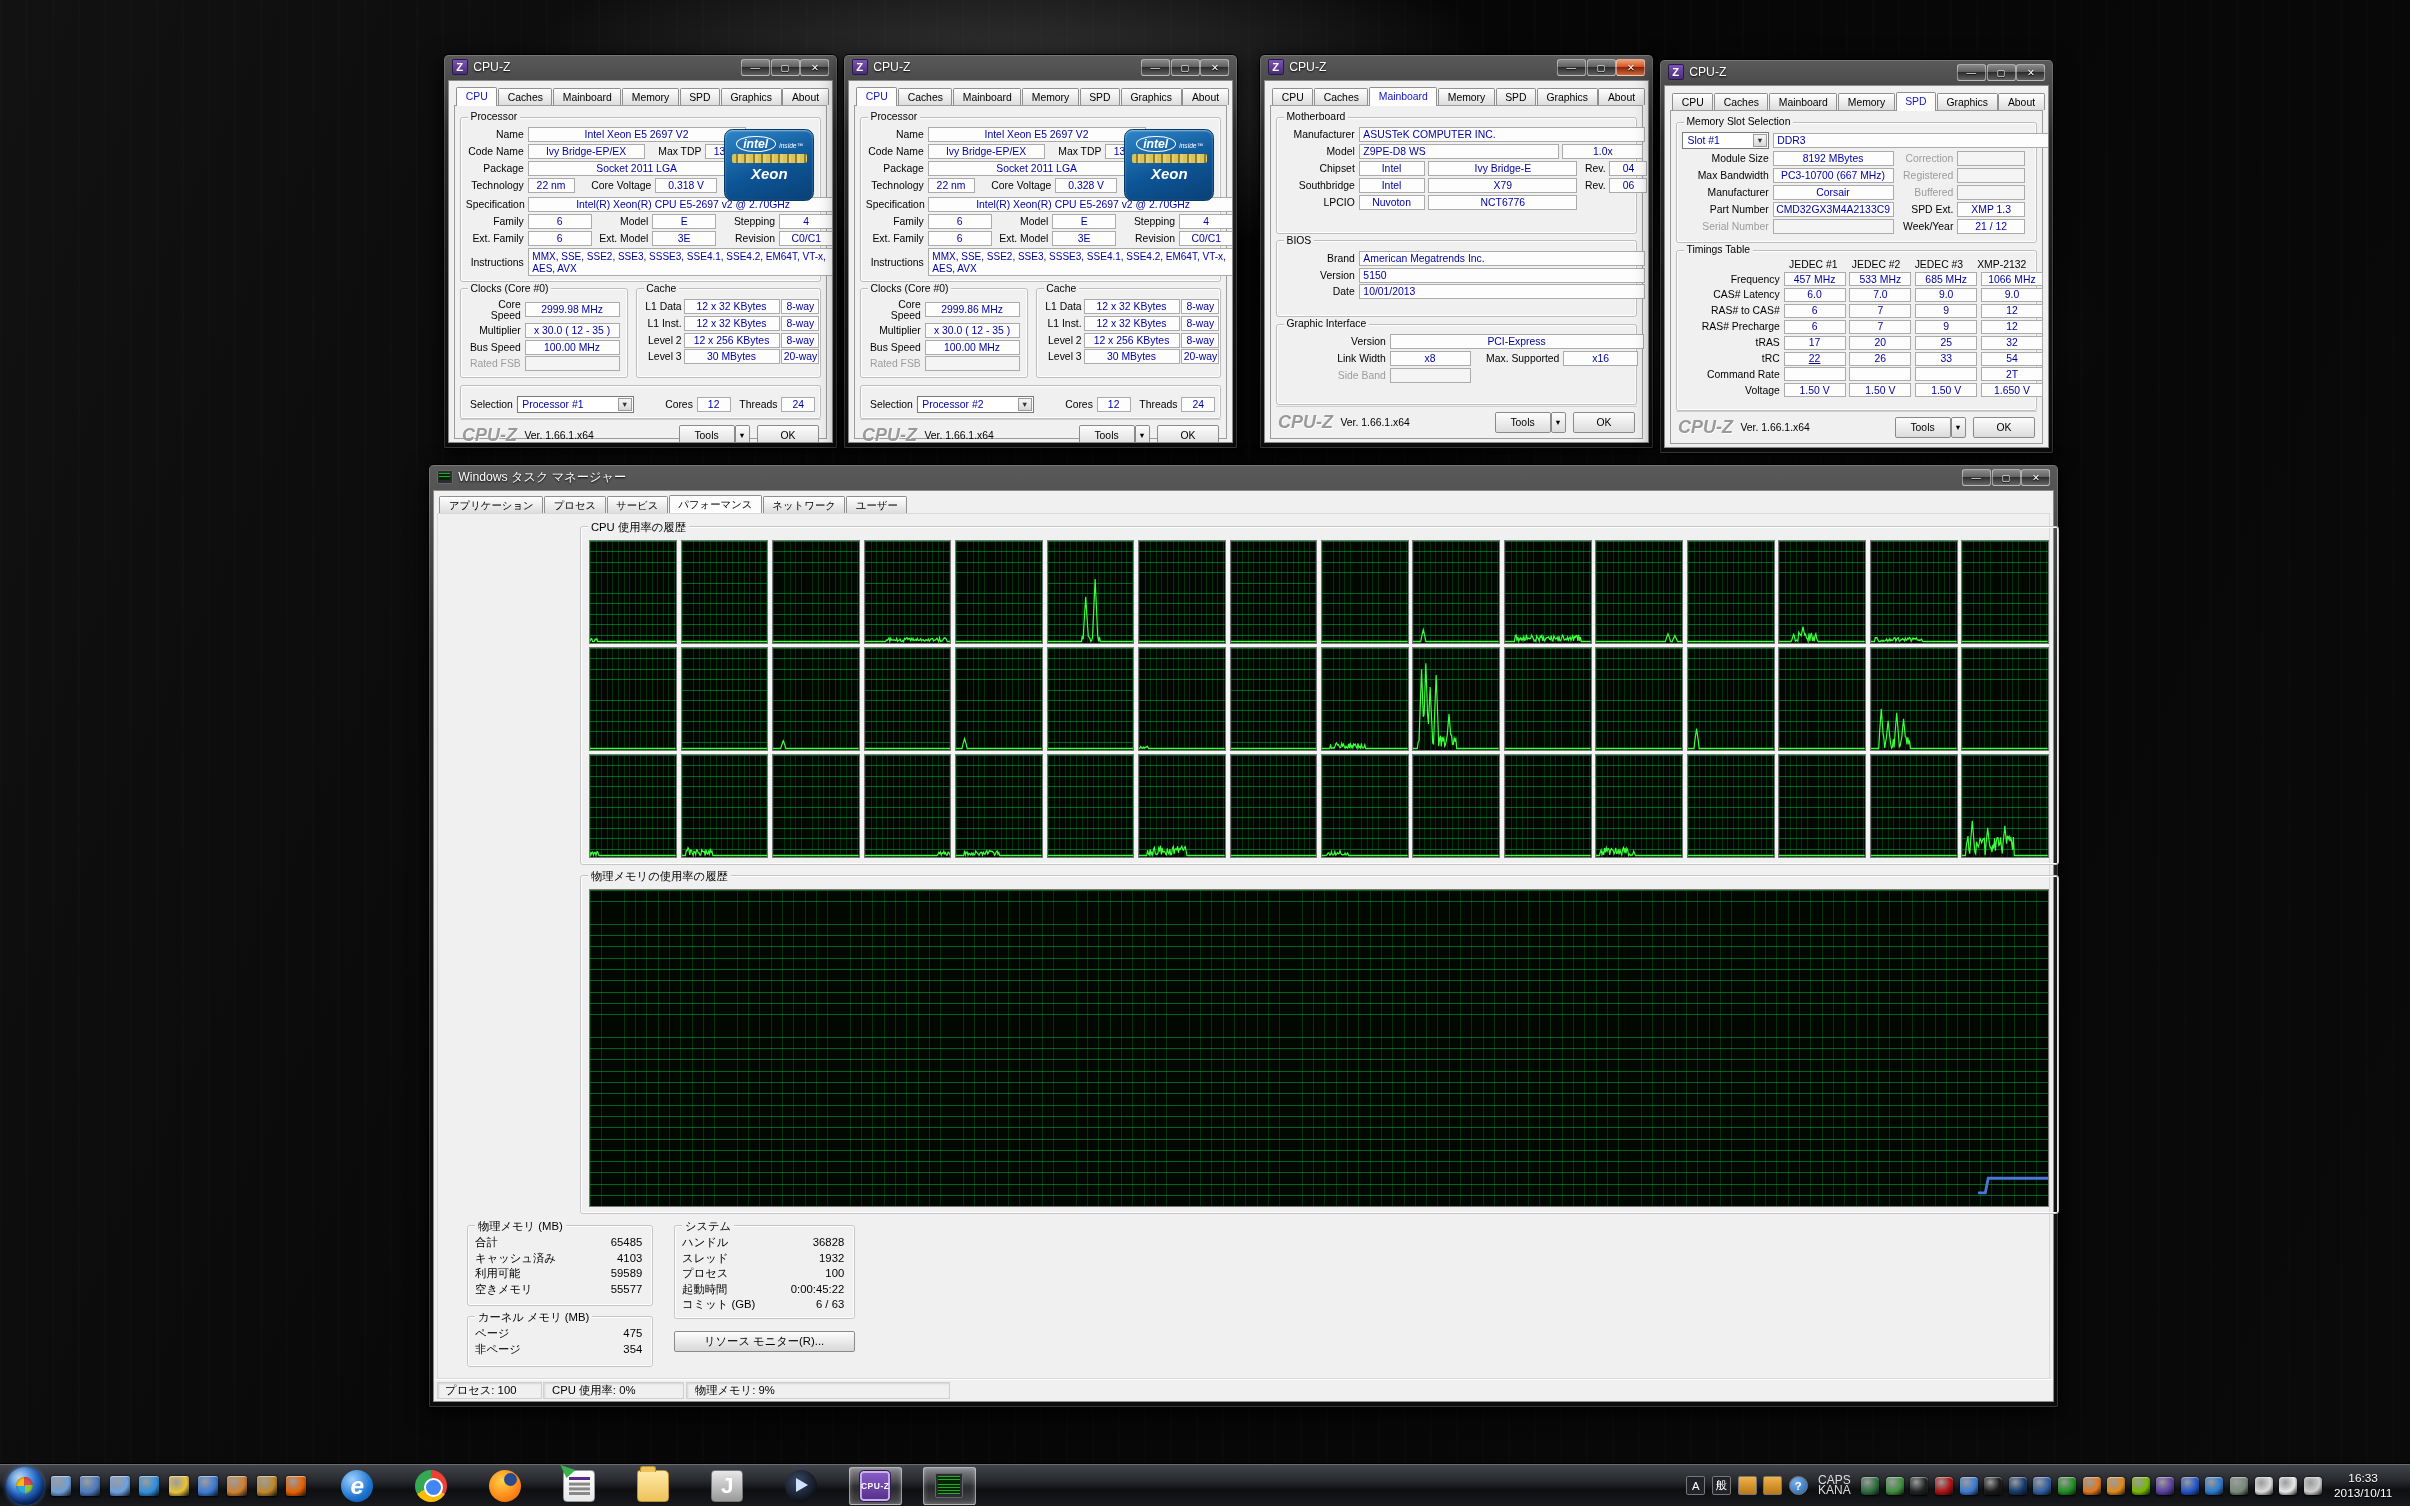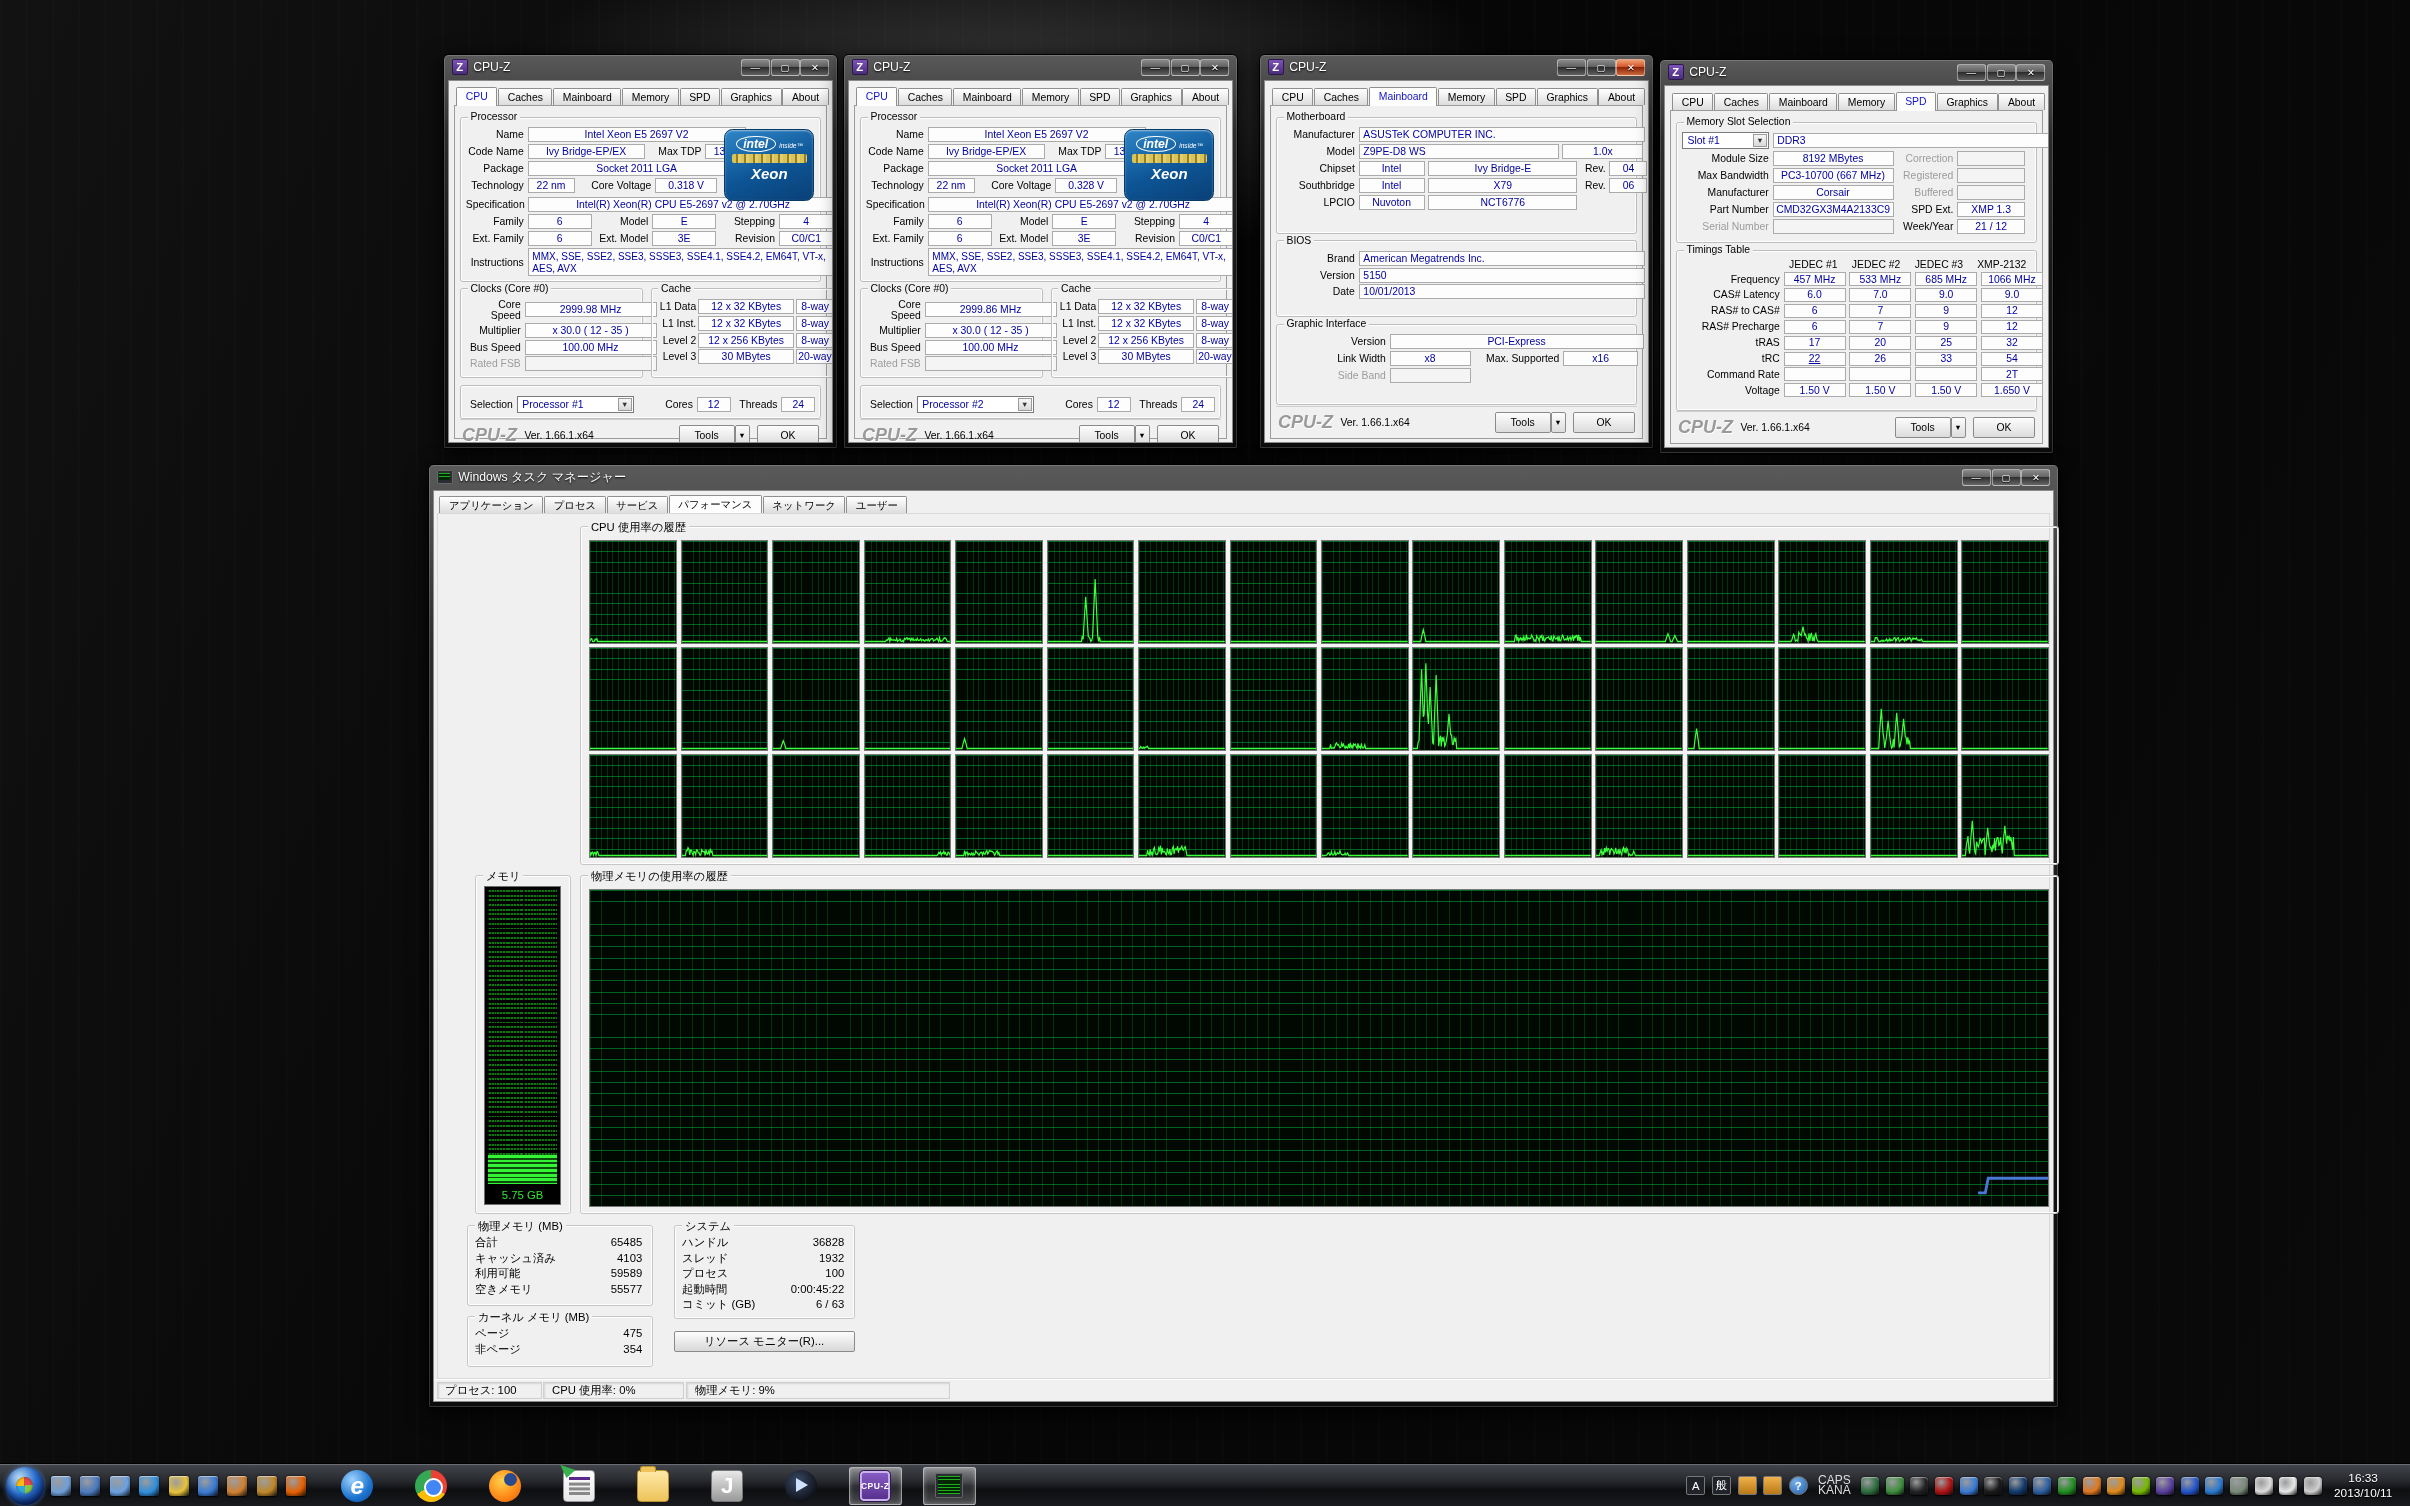--- a/index.html
+++ b/index.html
@@ -44,21 +44,21 @@
   display:flex;align-items:center;justify-content:center;overflow:hidden;white-space:nowrap;flex:0 0 auto;}
 .box.left{justify-content:flex-start;padding-left:3.8px;}
 .box.gray{background:#f4f4f4;}
 .box.ml{height:28px;white-space:normal;font-size:10px;line-height:12.2px;justify-content:flex-start;padding-left:3.8px;text-align:left;display:block;padding-top:1.9px;}
 .sel{height:17px;border:0.9px solid #7a7a7a;background:#fff;font-size:10.4px;color:#0000a0;display:flex;align-items:center;padding-left:4.7px;position:relative;flex:0 0 auto;}
 .sel .arr{position:absolute;right:0.9px;top:0.9px;bottom:0.9px;width:14px;background:linear-gradient(#f6f6f6,#d8d8d8);border:0.9px solid #9a9a9a;
   display:flex;align-items:center;justify-content:center;font-size:7.5px;color:#333;}
 .w36{width:34px}.w40{width:38px}.w42{width:40px}.w50{width:47px}.w56{width:53px}.w58{width:55px}
 .w62{width:58px}.w66{width:62px}.w68{width:64px}.w70{width:66px}.w72{width:68px}.w78{width:73px}
 .w80{width:75px}.w86{width:81px}.w90{width:85px}.w92{width:87px}.w102{width:96px}
-.w110{width:104px}.w120{width:132px}.w124{width:117px}.w128{width:121px}.w158{width:149px}
+.w110{width:104px}.w120{width:95px}.w124{width:117px}.w128{width:121px}.w158{width:149px}
 .w212{width:200px}.w232{width:218px}.w270{width:254px}.w296{width:279px}.w304{width:286px}.w330{width:311px}
 .badge{position:absolute;right:5.6px;top:11.3px;width:90px;height:72px;border-radius:8.5px;border:0.9px solid #083a66;
   background:linear-gradient(160deg,#2f86c8,#0d5596 55%,#0a4076);color:#fff;text-align:center;box-shadow:inset 0 0.9px 1.9px rgba(255,255,255,.5);}
 .b-intel{margin-top:6.6px;font-size:12.2px;}
 .b-oval{font-style:italic;font-weight:bold;border:1.9px solid #fff;border-radius:50%;padding:0 6.6px 0.9px;}
 .b-inside{font-size:6.6px;font-style:italic;}
 .b-strip{height:8.5px;margin:3.8px 6.6px 1.9px;background:repeating-linear-gradient(90deg,#d8c55a 0 3.8px,#9a7b2a 3.8px 5.6px,#e0d070 5.6px 8.5px);border-radius:1.9px;}
 .b-name{font-size:15px;font-weight:bold;font-style:italic;}
 .cz-foot{margin-top:auto;border-top:0.9px solid #cfcfcf;display:flex;align-items:center;gap:7.5px;padding:4.7px 1.9px 0.9px;}
 .cz-logo{font-size:18px;font-weight:bold;font-style:italic;color:#9a9a9a;text-shadow:0.9px 0.9px 0 #fff;}
@@ -946,29 +946,20 @@
               </svg>
             </div>
             <div class="graph-cell">
               <svg viewBox="0 0 100 100" preserveAspectRatio="none">
                 <path d="M0,99.3 L0.0,99.3 L1.0,99.3 L2.0,99.3 L3.0,99.3 L4.0,99.3 L5.0,89.5 L6.0,84.8 L7.0,80.1 L8.0,93.5 L9.0,97.4 L10.0,85.6 L11.0,75.3 L12.0,65.0 L13.0,75.3 L14.0,85.6 L15.0,95.9 L16.0,97.7 L17.0,85.6 L18.0,88.7 L19.0,90.7 L20.0,87.8 L21.0,82.5 L22.0,84.1 L23.0,86.7 L24.0,84.0 L25.0,82.7 L26.0,82.2 L27.0,98.9 L28.0,88.3 L29.0,80.1 L30.0,71.9 L31.0,80.1 L32.0,88.3 L33.0,91.6 L34.0,91.3 L35.0,95.9 L36.0,88.6 L37.0,92.3 L38.0,82.2 L39.0,94.5 L40.0,85.6 L41.0,81.7 L42.0,81.7 L43.0,89.3 L44.0,88.2 L45.0,81.3 L46.0,91.0 L47.0,97.2 L48.0,85.9 L49.0,78.7 L50.0,69.9 L51.0,78.7 L52.0,87.5 L53.0,79.8 L54.0,82.7 L55.0,80.4 L56.0,85.0 L57.0,81.0 L58.0,86.7 L59.0,93.7 L60.0,80.9 L61.0,99.3 L62.0,99.3 L63.0,99.3 L64.0,99.3 L65.0,99.3 L66.0,99.3 L67.0,99.3 L68.0,99.3 L69.0,99.3 L70.0,99.3 L71.0,99.3 L72.0,99.3 L73.0,99.3 L74.0,99.3 L75.0,99.3 L76.0,99.3 L77.0,99.3 L78.0,99.3 L79.0,99.3 L80.0,99.3 L81.0,99.3 L82.0,99.3 L83.0,99.3 L84.0,99.3 L85.0,99.3 L86.0,99.3 L87.0,99.3 L88.0,99.3 L89.0,99.3 L90.0,99.3 L91.0,99.3 L92.0,99.3 L93.0,99.3 L94.0,99.3 L95.0,99.3 L96.0,99.3 L97.0,99.3 L98.0,99.3 L99.0,99.3 L100.0,99.3" fill="none" stroke="#3dff3d" stroke-width="1.4"></path>
               </svg>
             </div>
           </div>
       </div>
 
-      <div class="tm-group" style="left:37px;top:361px;width:96px;height:339px;">
-        <span class="tm-glabel">メモリ</span>
-        <div class="meter" id="mem-meter">
-          <div class="tex"></div>
-            <div class="mdiv"></div>
-            <div class="fill" style="height: 9%;"></div>
-          <div class="mlabel">5.75 GB</div>
-        </div>
-      </div>
 
       <div class="tm-group" style="left:142px;top:361px;width:1479px;height:339px;">
         <span class="tm-glabel">物理メモリの使用率の履歴</span>
         <div id="mem-graph">
             <svg viewBox="0 0 1551 336" preserveAspectRatio="none">
               <path d="M1476.6,322.6 L1484.3,322.6 L1487.4,307.1 L1551.0,307.1" fill="none" stroke="#4a78d8" stroke-width="3"></path>
             </svg>
           </div>
       </div>
 

